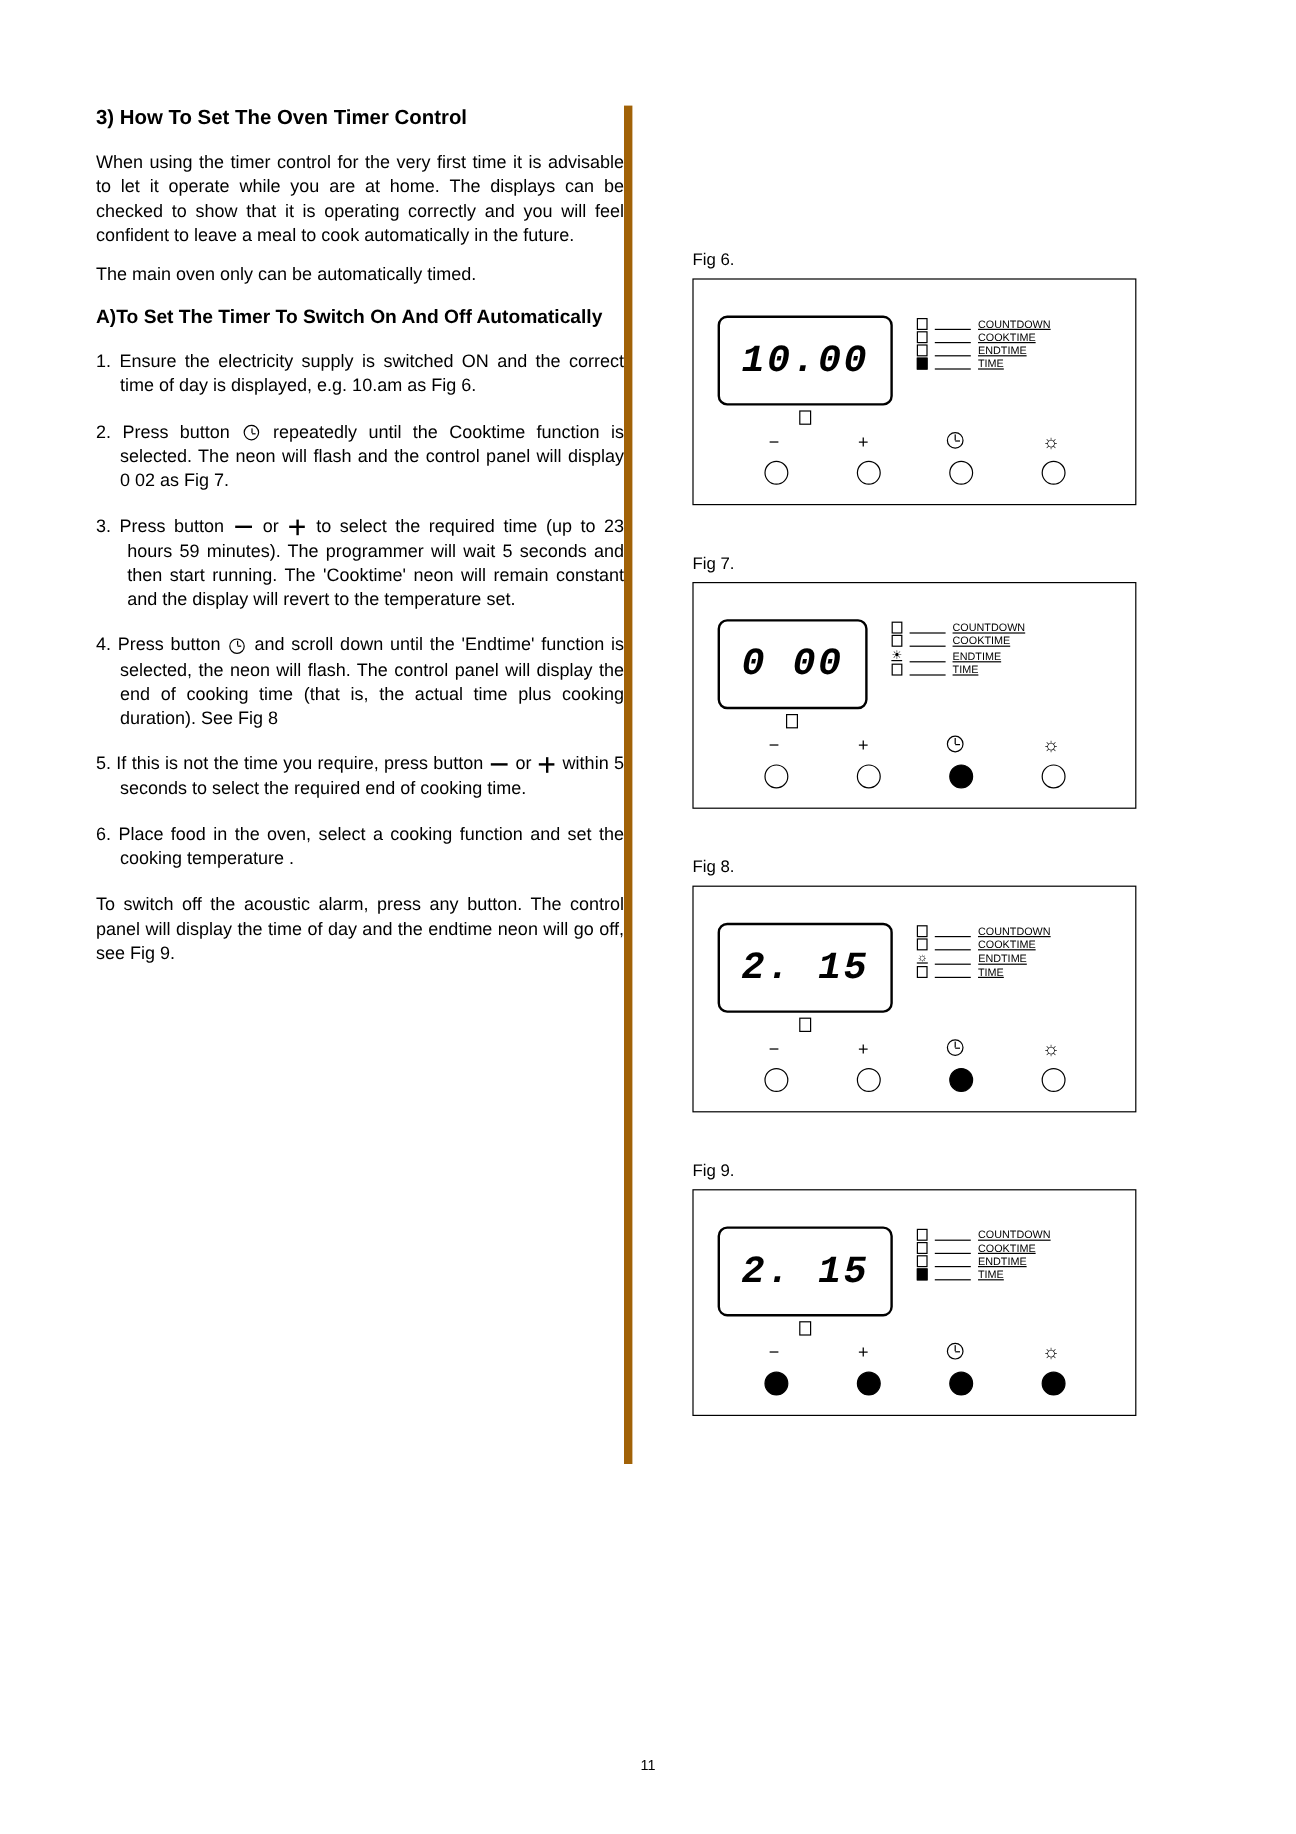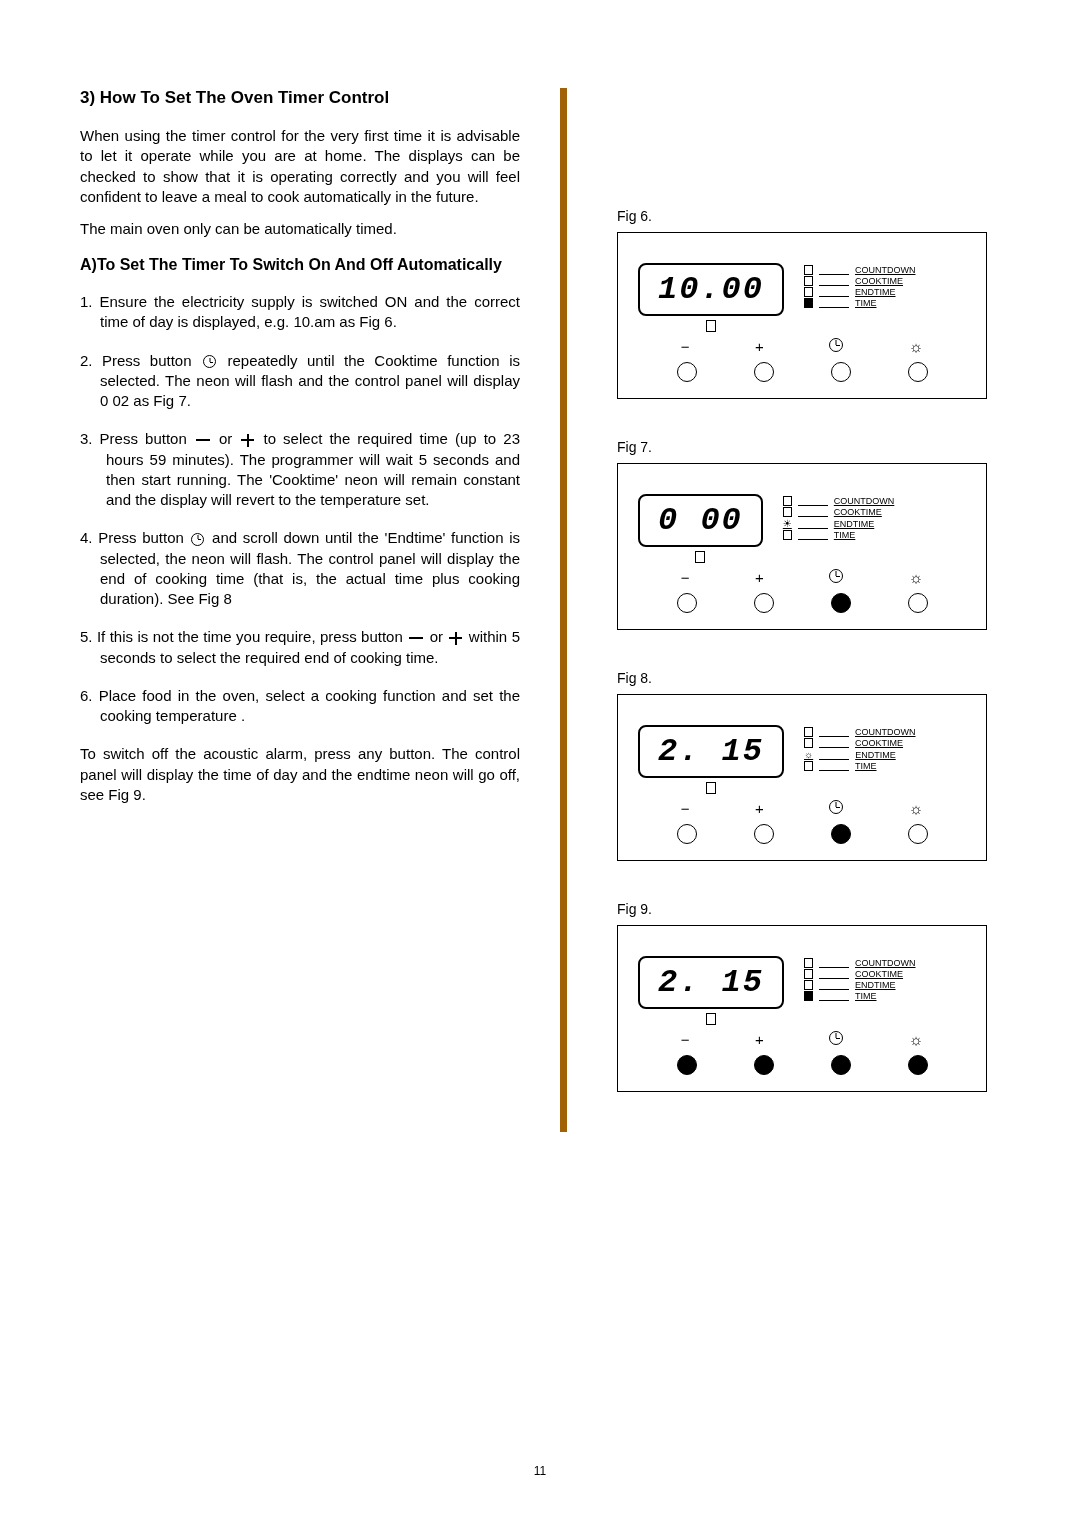--- a/index.html
+++ b/index.html
@@ -6,21 +6,20 @@
     body {
       width: 1080px;
       height: 1528px;
       background: white;
       font-family: Arial, sans-serif;
       position: relative;
     }
     .page {
       padding: 88px 80px 40px 80px;
       display: flex;
-      gap: 40px;
     }
     .left-col {
       width: 440px;
       position: relative;
     }
     .right-col {
       width: 420px;
       padding-left: 30px;
       border-left: 7px solid #a16207;
       padding-top: 120px;
@@ -73,21 +72,21 @@
     }
     .timer-display-row {
       display: flex;
       align-items: flex-start;
       gap: 20px;
       margin-bottom: 6px;
     }
     .lcd-box {
       border: 2px solid #000;
       border-radius: 8px;
-      padding: 6px 18px;
+      padding: 17px 18px;
       position: relative;
     }
     .lcd-text {
       font-family: 'Courier New', monospace;
       font-size: 32px;
       font-weight: bold;
       font-style: italic;
       letter-spacing: 2px;
       white-space: nowrap;
     }

